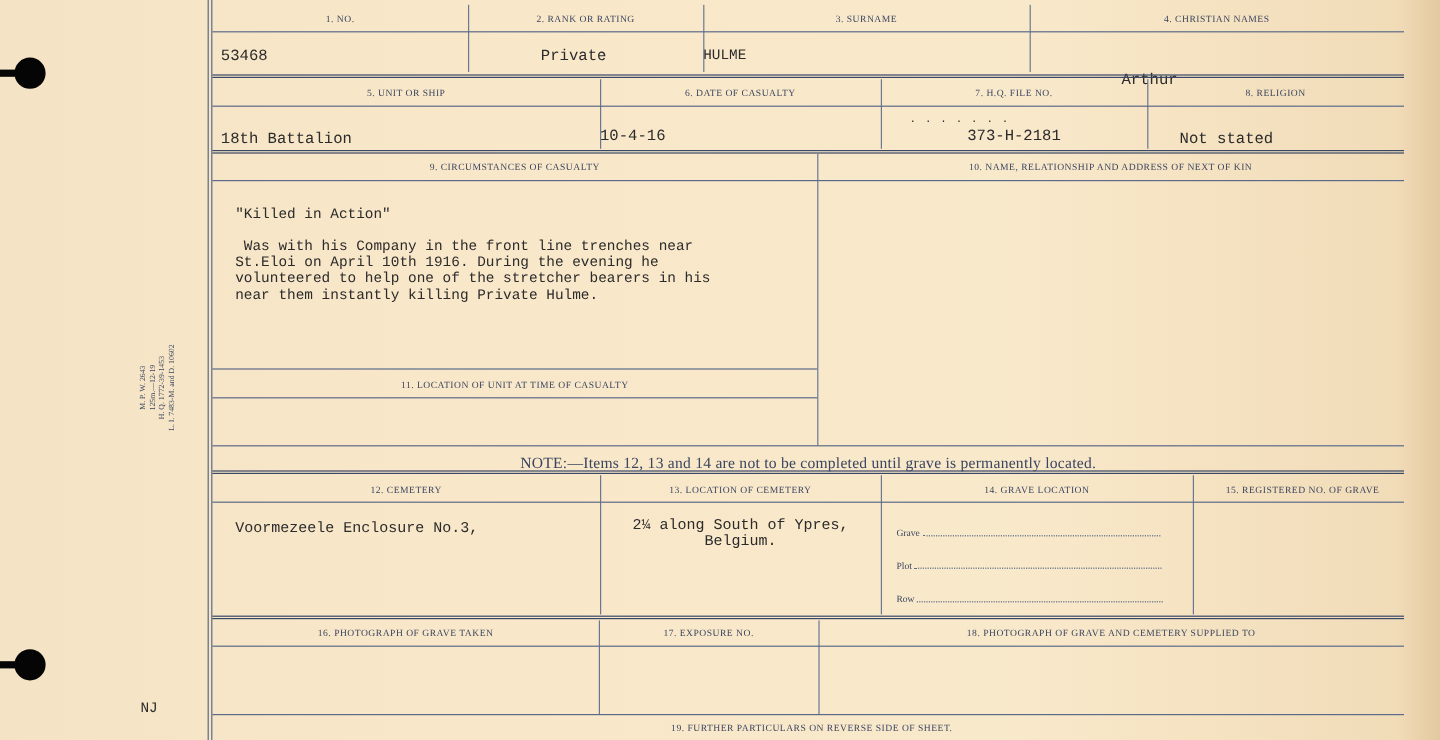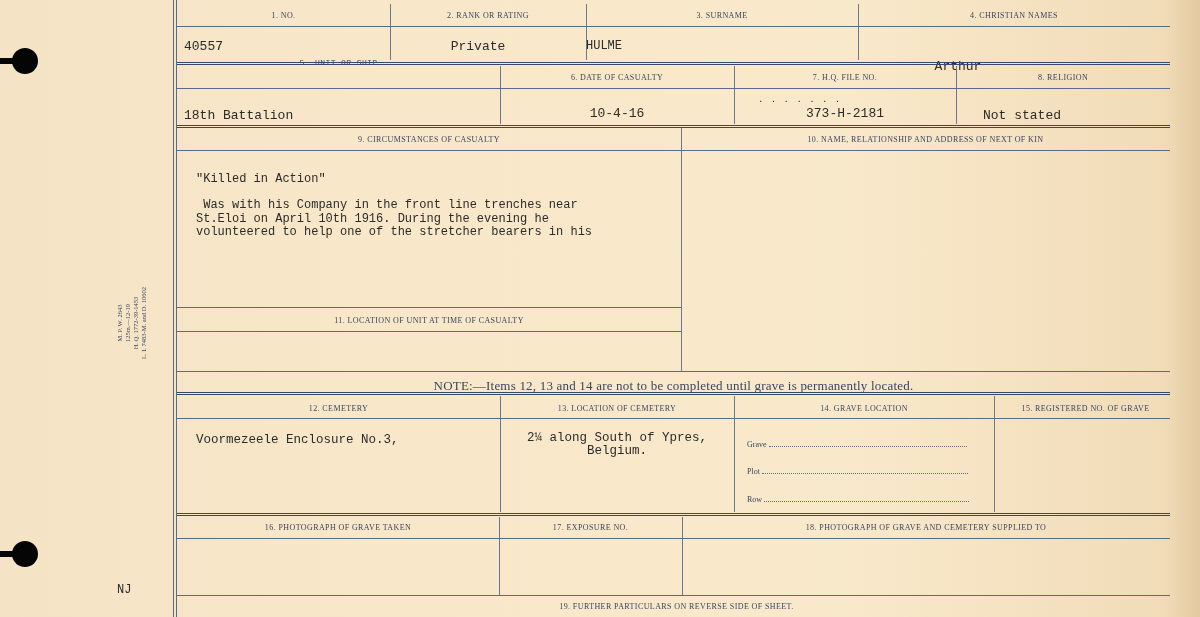--- a/index.html
+++ b/index.html
@@ -105,56 +105,57 @@
 <div class="vline" style="left:390px; top:4px; height:56px;"></div>
 <div class="vline" style="left:586px; top:4px; height:56px;"></div>
 <div class="vline" style="left:858px; top:4px; height:56px;"></div>
 <div class="hline thin" style="left:177px; width:993px; top:26px;"></div>
 
 <div class="lbl" style="left:177px; width:213px; top:11px;">1. No.</div>
 <div class="lbl" style="left:390px; width:196px; top:11px;">2. Rank or Rating</div>
 <div class="lbl" style="left:586px; width:272px; top:11px;">3. Surname</div>
 <div class="lbl" style="left:858px; width:312px; top:11px;">4. Christian Names</div>
 
-<div class="typed" style="left:184px; top:39px;">40557</div>
+<div class="typed" style="left:184px; top:39px;">53468</div>
 <div class="typed" style="left:390px; width:176px; top:39px; text-align:center;">Private</div>
 <div class="typed" style="left:586px; width:272px; top:39px; text-align:left; font-size:12px;">HULME</div>
 <div class="typed" style="left:858px; width:200px; top:39px; text-align:center;margin-top:20px;">Arthur</div>
 
 <div class="hline dbl" style="left:177px; width:993px; top:62px;"></div>
 
 <div class="vline" style="left:500px; top:66px; height:58px;"></div>
 <div class="vline" style="left:734px; top:66px; height:58px;"></div>
 <div class="vline" style="left:956px; top:66px; height:58px;"></div>
 <div class="hline thin" style="left:177px; width:993px; top:88px;"></div>
 
-<div class="lbl" style="left:177px; width:323px; top:58px;font-family:Liberation Mono, monospace;">5. Unit or Ship</div>
+<div class="lbl" style="left:177px; width:323px; top:73px;">5. Unit or Ship</div>
 <div class="lbl" style="left:500px; width:234px; top:73px;">6. Date of Casualty</div>
 <div class="lbl" style="left:734px; width:222px; top:73px;">7. H.Q. File No.</div>
 <div class="lbl" style="left:956px; width:214px; top:73px;">8. Religion</div>
 
 <div class="typed" style="left:184px; top:108px;">18th Battalion</div>
-<div class="typed" style="left:500px; width:234px; top:106px; text-align:center;">10-4-16</div>
+<div class="typed" style="left:500px; width:234px; top:106px; text-align:left;">10-4-16</div>
 <div class="typed" style="left:758px; top:95px; font-size:9px; letter-spacing:1px;">. . . . . . .</div>
 <div class="typed" style="left:734px; width:222px; top:106px; text-align:center;">373-H-2181</div>
 <div class="typed" style="left:983px; top:108px;">Not stated</div>
 
 <div class="hline dbl" style="left:177px; width:993px; top:125px;"></div>
 
 <div class="vline" style="left:681px; top:128px; height:243px;"></div>
 <div class="hline thin" style="left:177px; width:993px; top:150px;"></div>
 
 <div class="lbl" style="left:177px; width:504px; top:135px;">9. Circumstances of Casualty</div>
 <div class="lbl" style="left:681px; width:489px; top:135px;">10. Name, Relationship and Address of Next of Kin</div>
 
 <div class="circ-text" style="left:196px; top:173px;">"Killed in Action"</div>
 <div style="position:absolute; left:196px; top:199px;">
   <div class="circ-text" style="position:relative;"> Was with his Company in the front line trenches near</div>
   <div class="circ-text" style="position:relative;">St.Eloi on April 10th 1916. During the evening he</div>
   <div class="circ-text" style="position:relative;">volunteered to help one of the stretcher bearers in his</div>
+  <div class="circ-text" style="position:relative;">near them instantly killing Private Hulme.</div>
 </div>
 
 <div class="typed" style="left:690px; top:160px;"></div>
 
 <div class="hline thin" style="left:177px; width:504px; top:307px;"></div>
 <div class="lbl" style="left:177px; width:504px; top:316px;">11. Location of Unit at Time of Casualty</div>
 <div class="hline thin" style="left:177px; width:504px; top:331px;"></div>
 <div class="typed" style="left:184px; top:340px;"></div>
 
 <div class="hline thin" style="left:177px; width:993px; top:371px;"></div>

